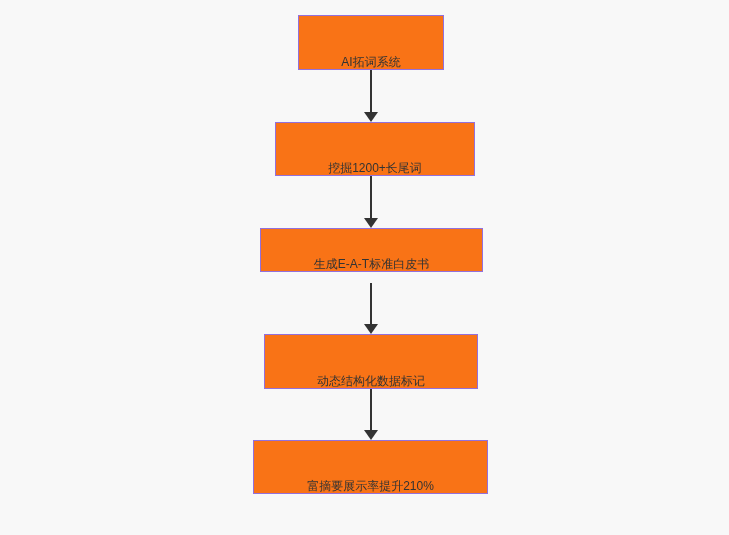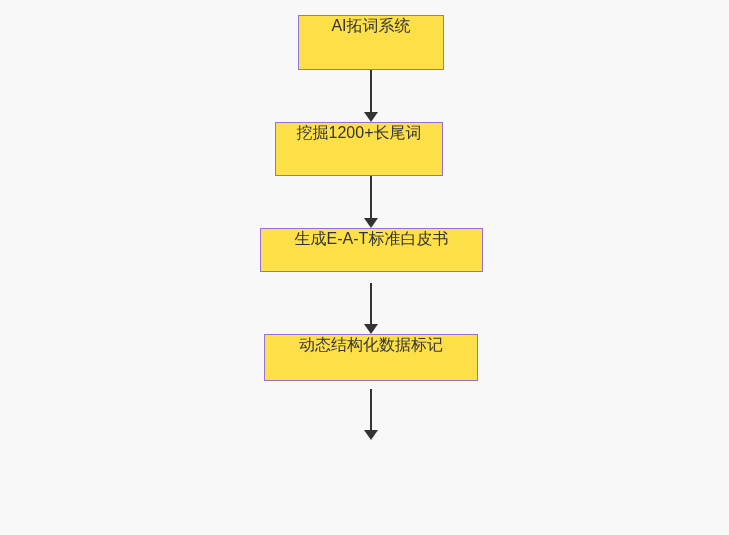--- a/index.html
+++ b/index.html
@@ -11,26 +11,26 @@
     font-family: "Liberation Sans", "DejaVu Sans", sans-serif;
     overflow: hidden;
     position: relative;
   }
   .canvas {
     position: absolute;
     inset: 0;
   }
   .node {
     position: absolute;
-    background: #fde047;
+    background: #f97316;
     border: 1px solid #9370db;
     display: flex;
-    align-items: flex-start;
+    align-items: flex-end;
     justify-content: center;
-    font-size: 16px;
+    font-size: 12px;
     color: #333333;
     text-align: center;
     line-height: 1.2;
   }
   .edge {
     position: absolute;
     width: 14px;
     transform: translateX(-50%);
     display: flex;
     flex-direction: column;
@@ -57,41 +57,44 @@
 
   <div class="node" style="left:298px; top:15px; width:146px; height:55px;">
     <span>AI拓词系统</span>
   </div>
 
   <div class="edge" style="left:371px; top:70px; height:52px;">
     <div class="edge-line"></div>
     <div class="edge-head"></div>
   </div>
 
-  <div class="node" style="left:275px; top:122px; width:168px; height:54px;">
+  <div class="node" style="left:275px; top:122px; width:200px; height:54px;">
     <span>挖掘1200+长尾词</span>
   </div>
 
   <div class="edge" style="left:371px; top:176px; height:52px;">
     <div class="edge-line"></div>
     <div class="edge-head"></div>
   </div>
 
   <div class="node" style="left:260px; top:228px; width:223px; height:44px;">
     <span>生成E-A-T标准白皮书</span>
   </div>
 
   <div class="edge" style="left:371px; top:283px; height:51px;">
     <div class="edge-line"></div>
     <div class="edge-head"></div>
   </div>
 
-  <div class="node" style="left:264px; top:334px; width:214px; height:47px;">
+  <div class="node" style="left:264px; top:334px; width:214px; height:55px;">
     <span>动态结构化数据标记</span>
   </div>
 
   <div class="edge" style="left:371px; top:389px; height:51px;">
     <div class="edge-line"></div>
     <div class="edge-head"></div>
   </div>
 
+  <div class="node" style="left:253px; top:440px; width:235px; height:54px;">
+    <span>富摘要展示率提升210%</span>
+  </div>
 
 </div>
 
 </body></html>

